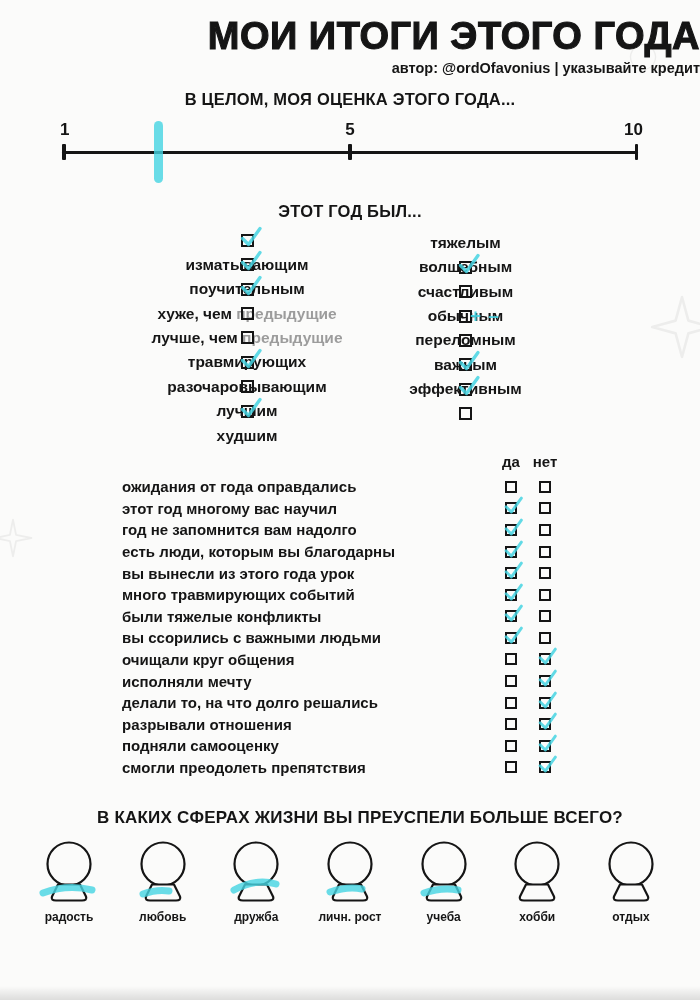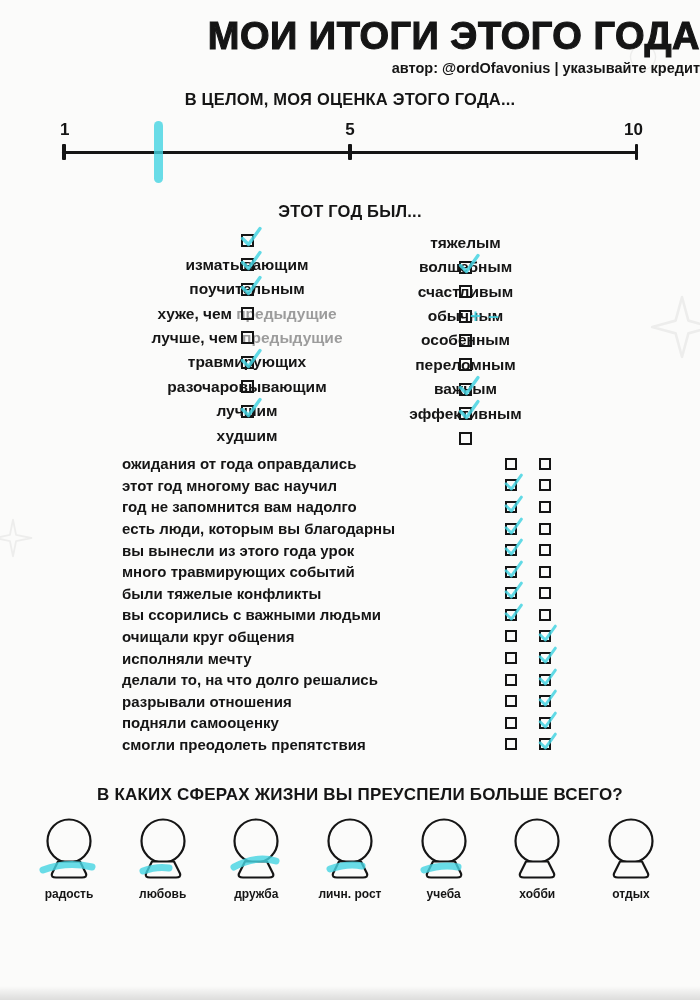--- a/index.html
+++ b/index.html
@@ -181,24 +181,20 @@
           <span class="yw-label">счастливым</span>
           <span class="cb">
               <span class="plusminus">+ –</span>
             </span>
         </div>
         <div class="yw-row yw-row-right">
           <span class="yw-label">обычным</span>
           <span class="cb"></span>
         </div>
         <div class="yw-row yw-row-right">
-          <span class="yw-label">особенным</span>
-          <span class="cb"></span>
-        </div>
-        <div class="yw-row yw-row-right">
           <span class="yw-label">переломным</span>
           <span class="cb">
               <svg class="check" viewBox="0 0 24 24">
                 <path d="M3.5 13.5 L9.5 19.5 L21 3.5"></path>
               </svg>
             </span>
         </div>
         <div class="yw-row yw-row-right">
           <span class="yw-label">важным</span>
           <span class="cb">
@@ -210,20 +206,25 @@
         <div class="yw-row yw-row-right">
           <span class="yw-label">эффективным</span>
           <span class="cb"></span>
         </div>
       </div>
 
     </div>
   </section>
 
   <section class="yn-section">
+    <div class="yn-header">
+      <span></span>
+      <span class="yn-h">да</span>
+      <span class="yn-h">нет</span>
+    </div>
 
     <div class="yn-row">
       <span class="yn-label">ожидания от года оправдались</span>
       <span class="yn-cell">
           <span class="cb cb-sm"></span>
         </span>
       <span class="yn-cell">
           <span class="cb cb-sm"></span>
         </span>
     </div>

